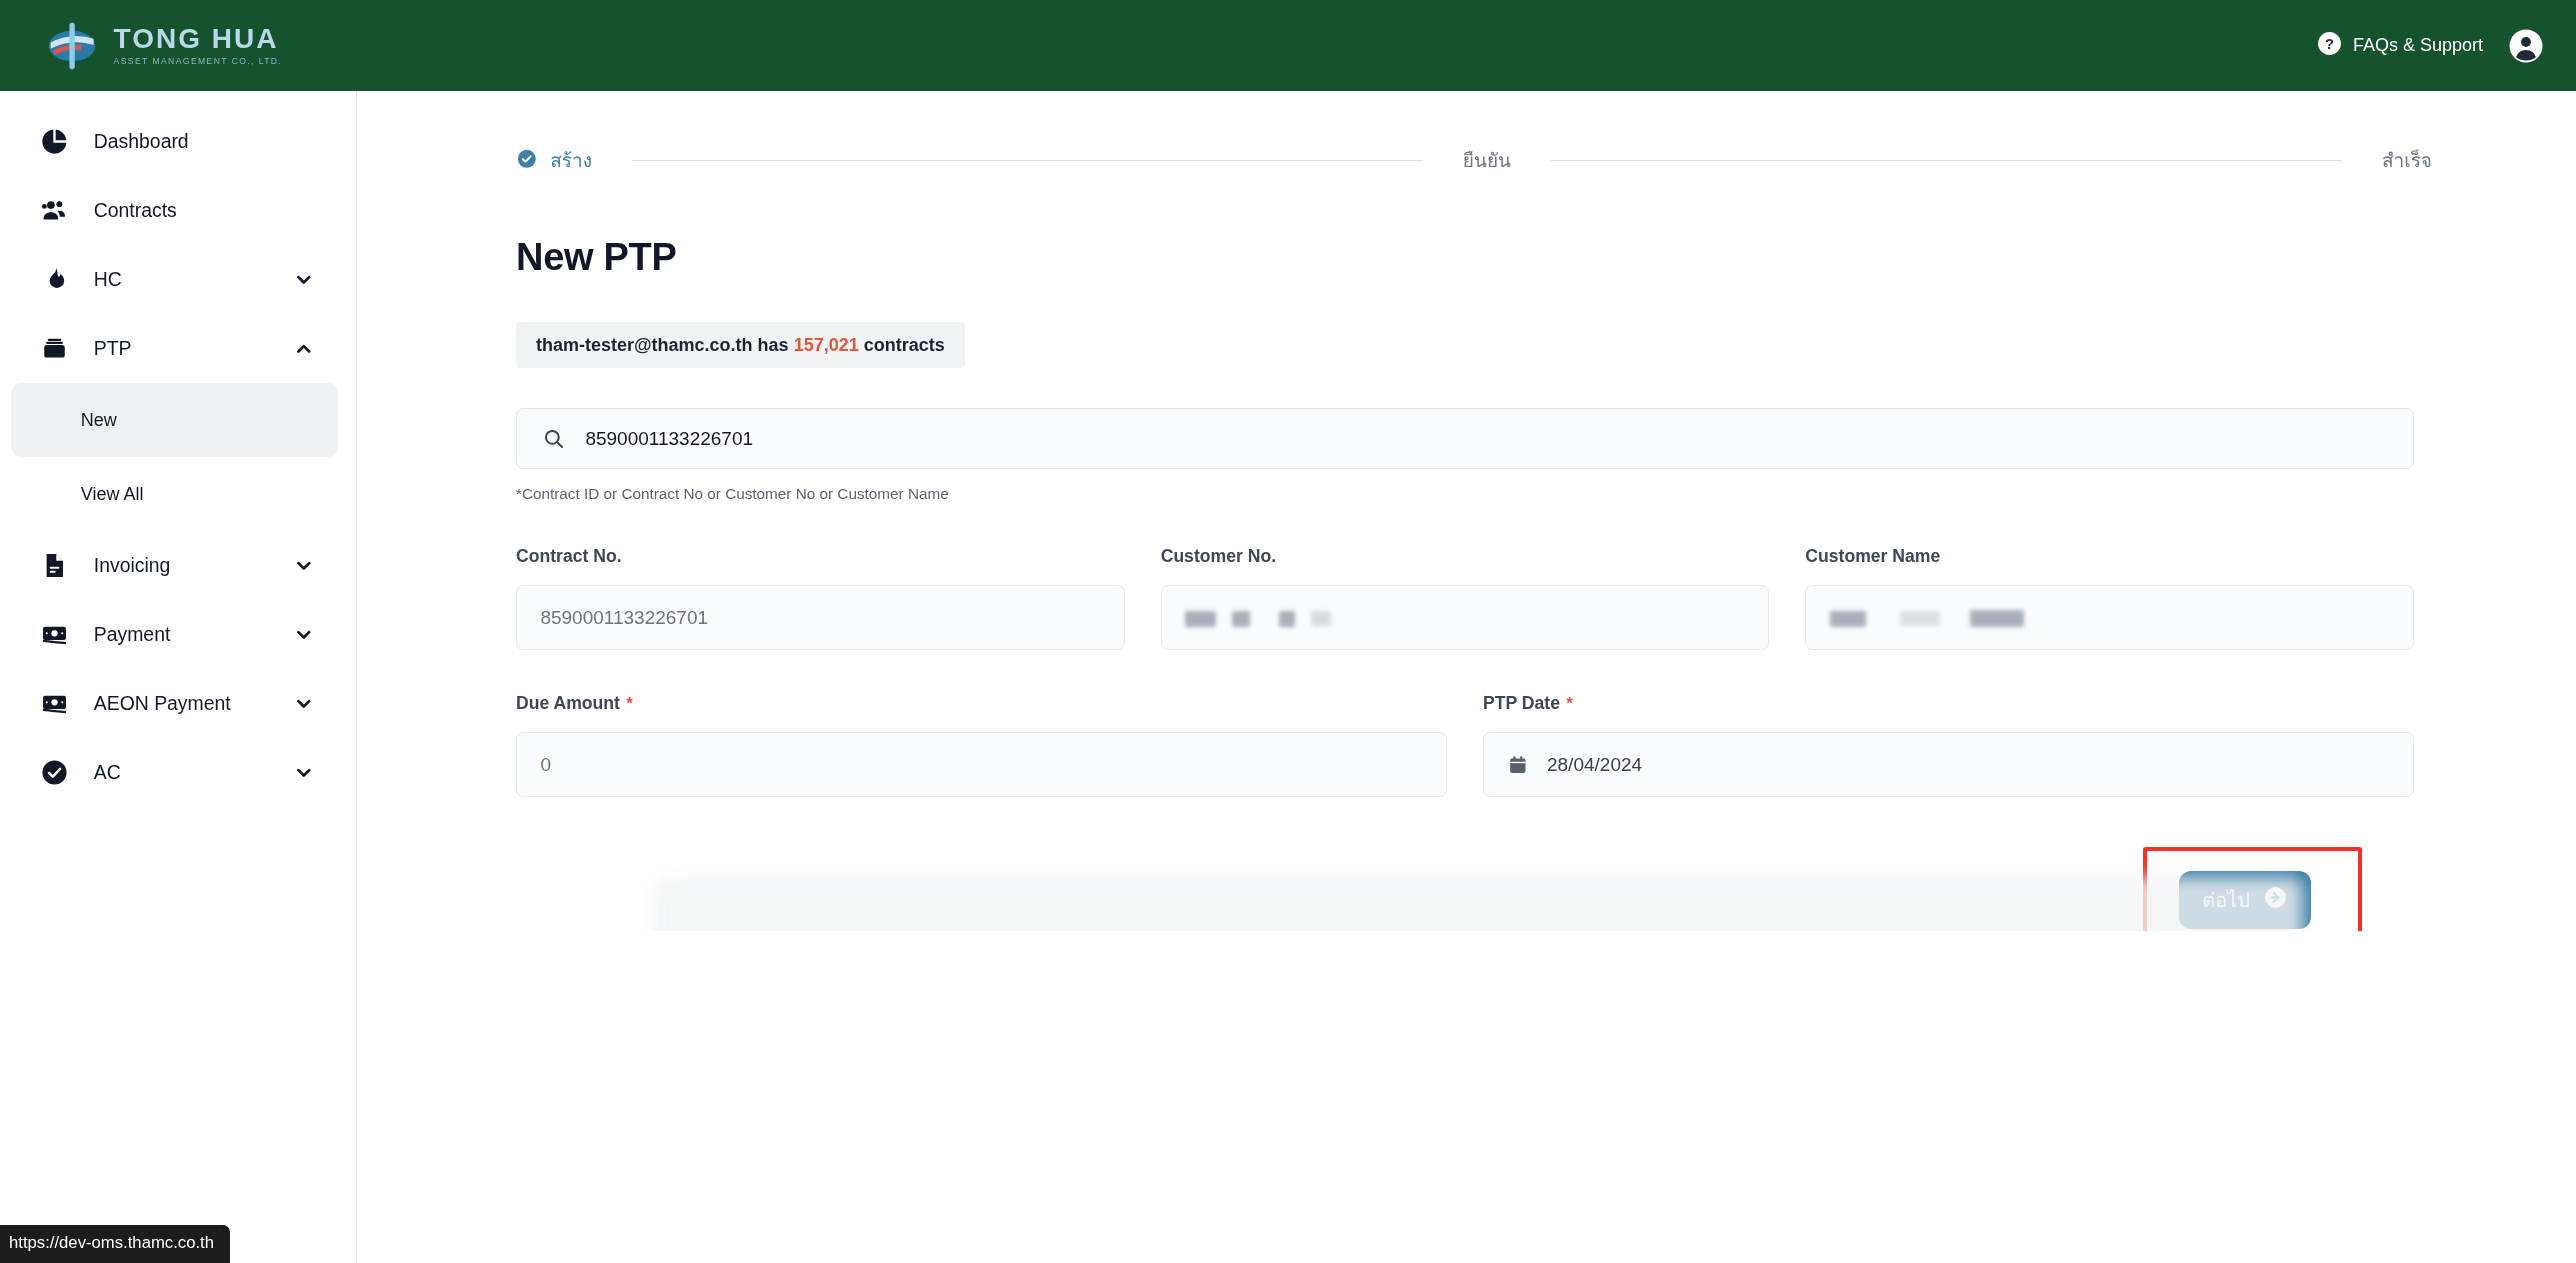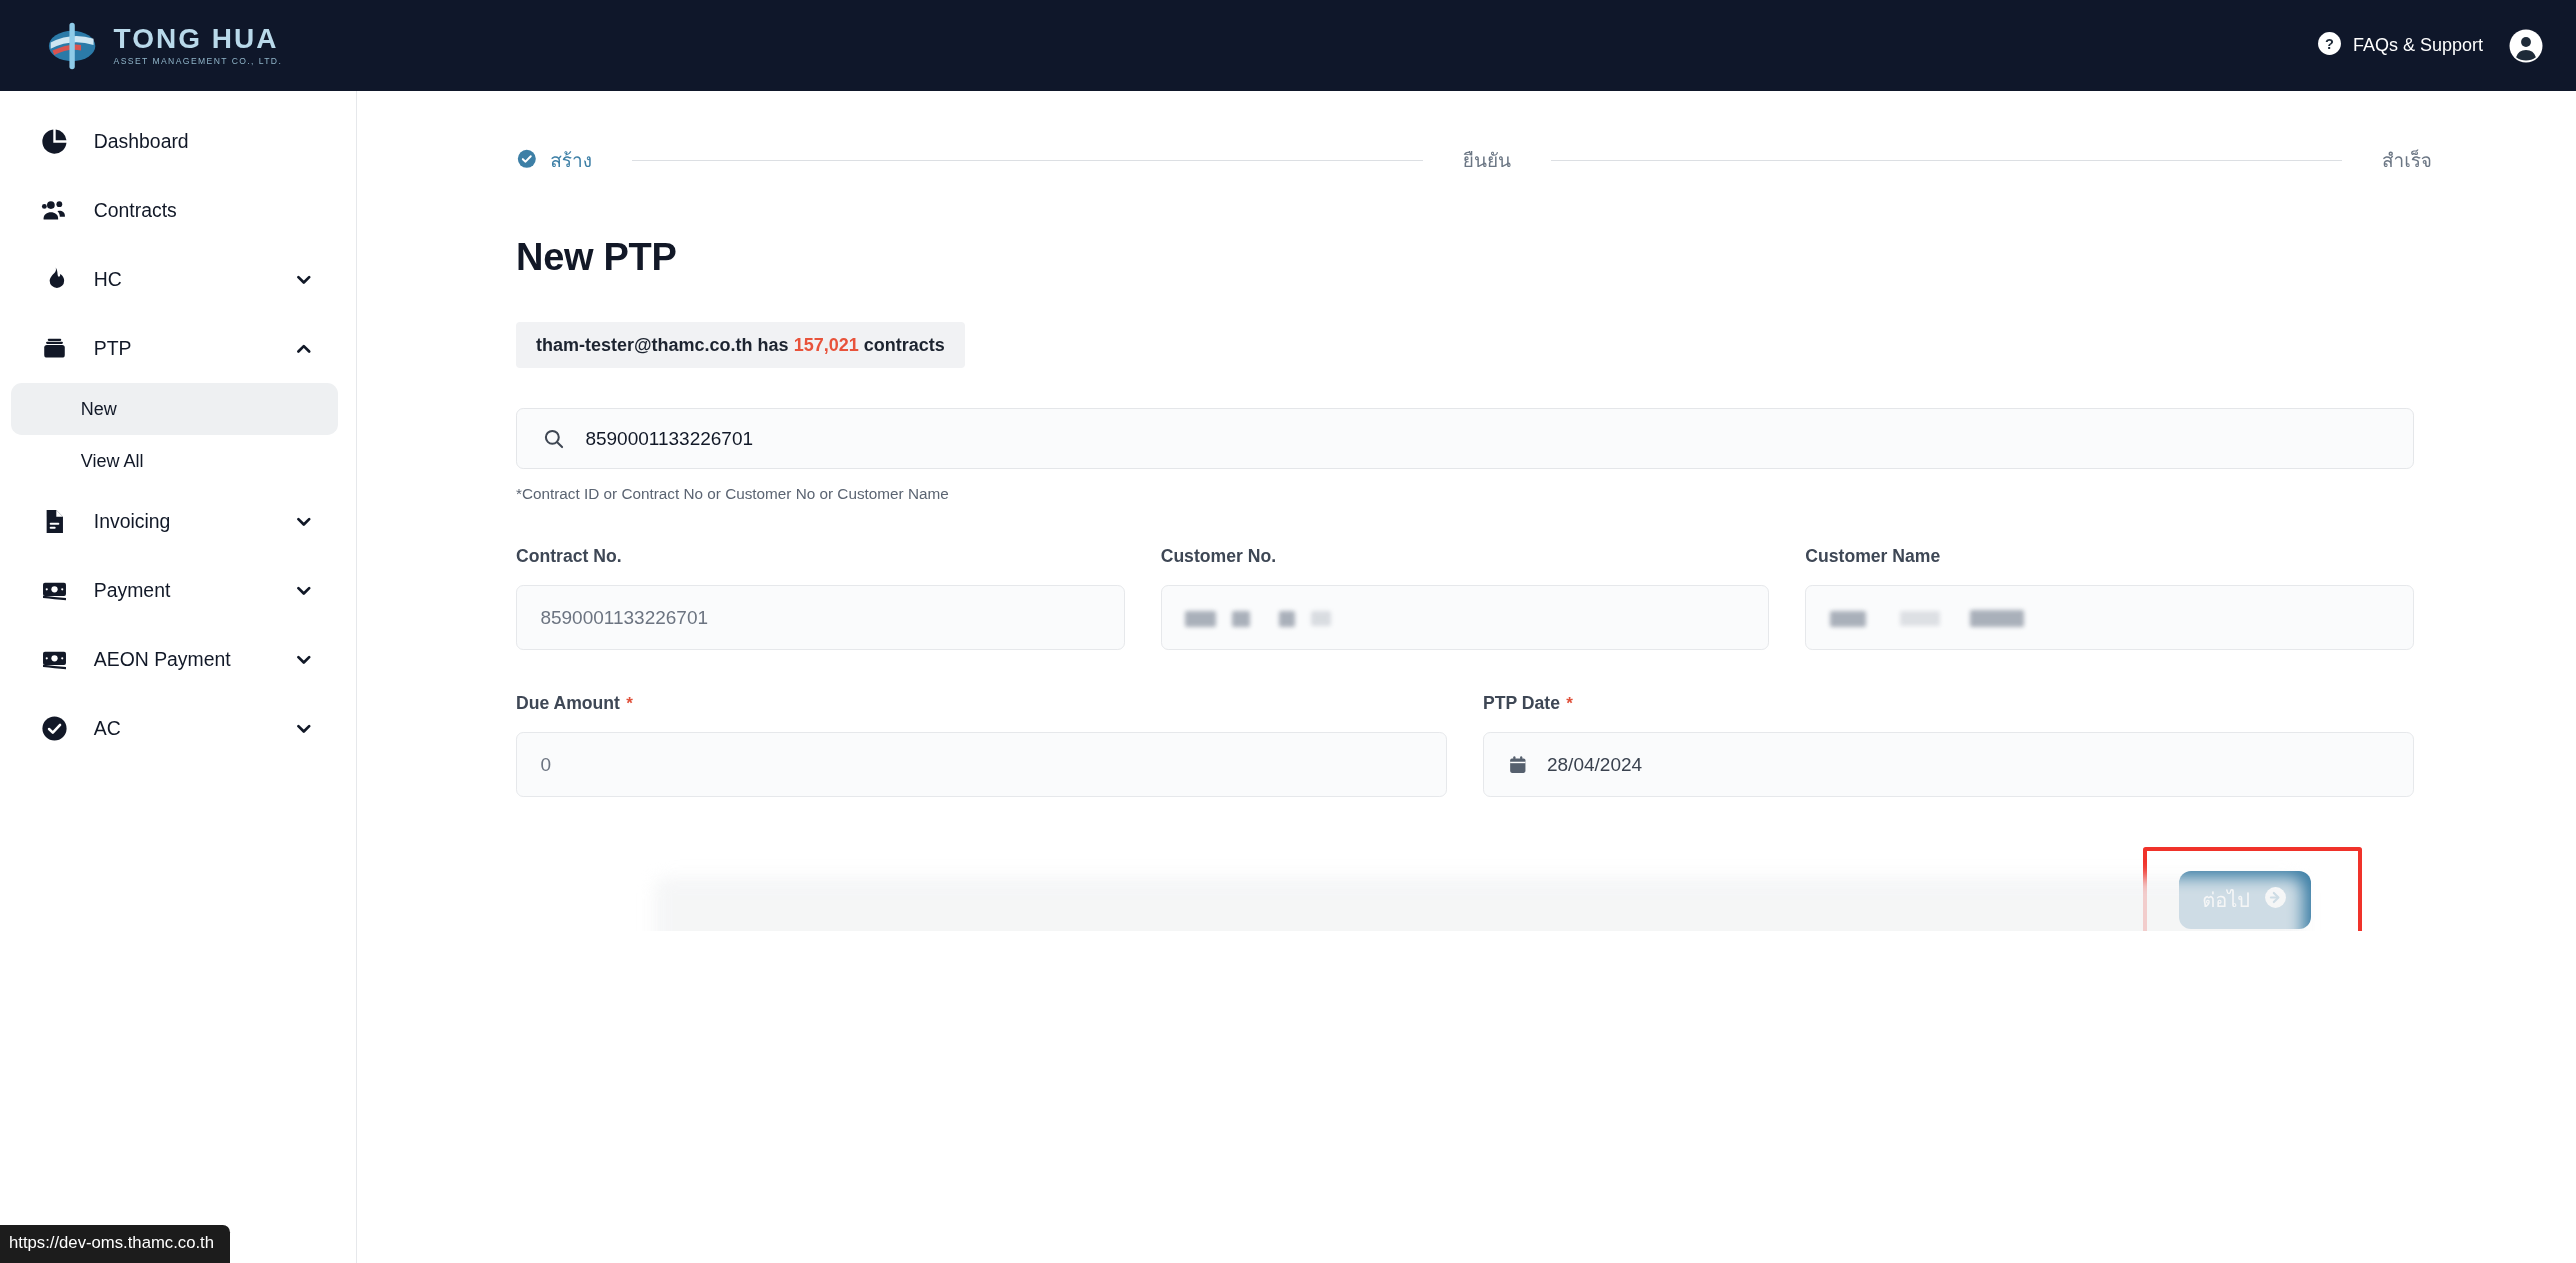--- a/index.html
+++ b/index.html
@@ -7,21 +7,21 @@
     width: 2576px; height: 1264px;
     font-family: "Liberation Sans", sans-serif;
     background: #ffffff;
     overflow: hidden;
   }
 
   
   .topbar {
     position: absolute; top: 0; left: 0;
     width: 2576px; height: 91px;
-    background: #0f172a;
+    background: #14532d;
     display: flex; align-items: center;
     justify-content: space-between;
     padding: 0 32px 0 45px;
   }
   .logo-wrap { display: flex; align-items: center; gap: 12.6px; }
   .logo-mark { width: 56px; height: 50px; position: relative; }
   .logo-text { display: flex; flex-direction: column; line-height: 1; }
   .logo-title {
     font-size: 28px; font-weight: 700; letter-spacing: 2px;
     color: #b9d9ea;
@@ -56,21 +56,21 @@
     display: flex; align-items: center; justify-content: center;
     flex: 0 0 38px; color: #121827;
   }
   .nav-label {
     margin-left: 20px; font-size: 19.4px; color: #111827;
     flex: 1 1 auto; white-space: nowrap;
   }
   .chev { width: 21.6px; height: 21.6px; color: #111827; flex: 0 0 21.6px; }
   .sub-item {
     display: flex; align-items: center;
-    height: 52px; margin: 0 18px 0 10.8px;
+    height: 74px; margin: 0 18px 0 10.8px;
     padding-left: 70px; border-radius: 10.8px;
     font-size: 18px; color: #111827; cursor: pointer;
   }
   .sub-item.active { background: #eef0f2; }
 
   
   .main {
     position: absolute; top: 91px; left: 357px;
     width: 2219px; height: 840px;
     background: #ffffff; overflow: hidden;

